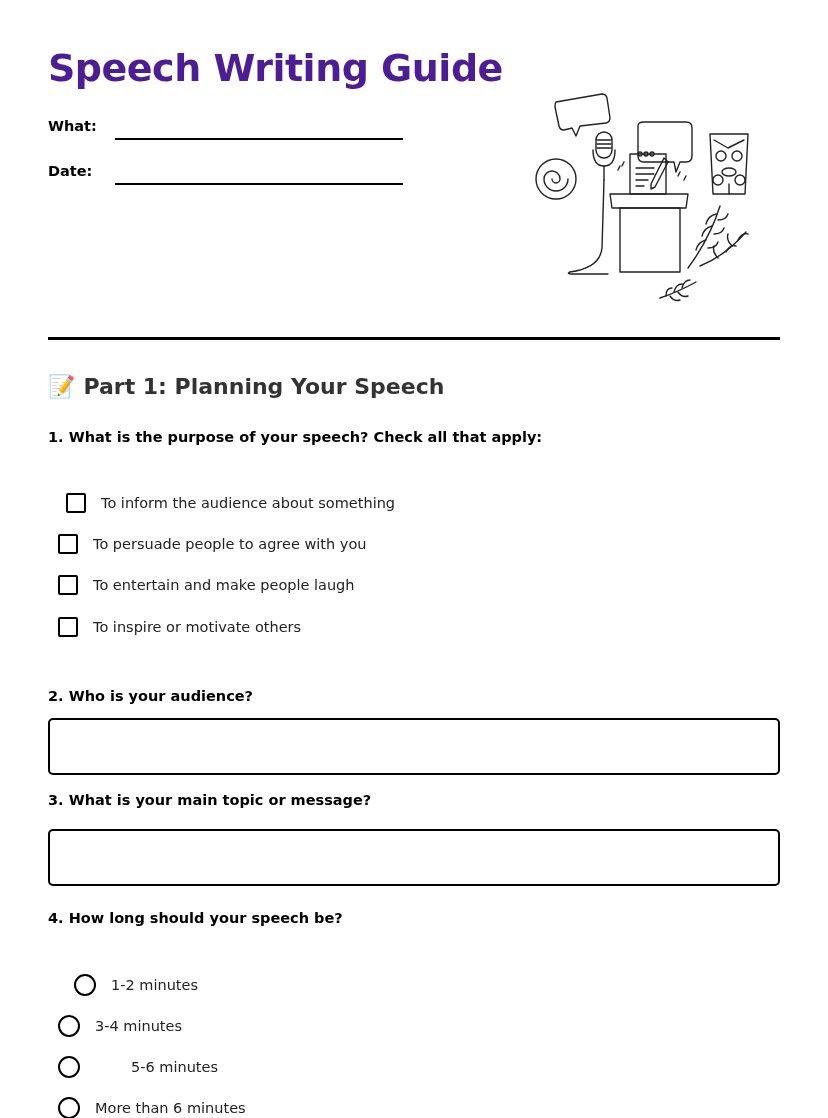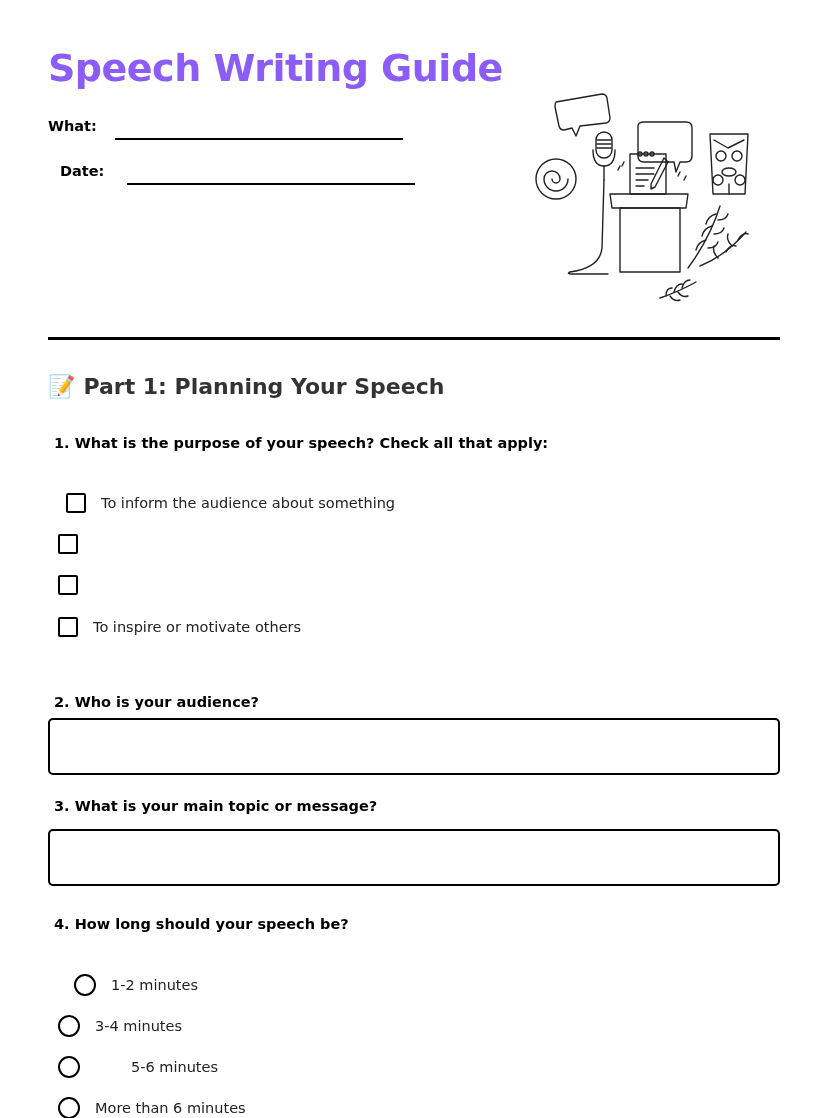--- a/index.html
+++ b/index.html
@@ -1,41 +1,41 @@
 <!DOCTYPE html>
 <html><head>
 <meta charset="utf-8">
 <style>
   html, body { margin:0; padding:0; background:#ffffff; }
   body { width:828px; height:1118px; overflow:hidden; position:relative; font-family:"DejaVu Sans", sans-serif; color:#000; }
-  .title { position:absolute; left:48px; top:46px; margin:0; font-size:38px; font-weight:bold; color:#8b5cf6; letter-spacing:-0.5px; font-family:"DejaVu Sans", sans-serif; }
+  .title { position:absolute; left:48px; top:46px; margin:0; font-size:38px; font-weight:bold; color:#4c1d95; letter-spacing:-0.5px; font-family:"DejaVu Sans", sans-serif; }
   .field { position:absolute; left:48px; display:flex; align-items:flex-end; }
   .field-label { font-size:14.5px; font-weight:bold; width:67px; }
   .field-line { width:288px; border-bottom:2px solid #000; height:14px; margin-bottom:-6px; }
   .illus { position:absolute; left:530px; top:88px; width:230px; height:220px; }
   .divider { position:absolute; left:48px; top:337px; width:732px; height:3px; background:#000; }
   .part-heading { position:absolute; left:48px; top:374px; font-size:22px; font-weight:bold; color:#333; display:flex; align-items:center; gap:8px; margin:0; }
   .part-icon { font-size:22px; }
-  .question { position:absolute; left:48px; font-size:14.5px; font-weight:bold; margin:6px; }
+  .question { position:absolute; left:48px; font-size:14.5px; font-weight:bold; margin:0; }
   .option { position:absolute; left:58px; display:flex; align-items:center; }
   .checkbox { width:20px; height:20px; border:2px solid #000; border-radius:2px; box-sizing:border-box; }
   .radio { width:22px; height:22px; border:2px solid #000; border-radius:50%; box-sizing:border-box; }
   .option-label { margin-left:15px; font-size:14.5px; color:#222; }
   .textbox { position:absolute; left:48px; width:732px; height:57px; border:2px solid #000; border-radius:5px; box-sizing:border-box; }
 </style>
 </head>
 <body>
 
 <h1 class="title">Speech Writing Guide</h1>
 
 <div class="field" style="top:118px;">
   <span class="field-label">What:</span>
   <span class="field-line"></span>
 </div>
-<div class="field" style="top:163px;margin-left:12px;">
+<div class="field" style="top:163px;">
   <span class="field-label">Date:</span>
   <span class="field-line"></span>
 </div>
 
 <svg class="illus" viewBox="0 0 230 220" fill="none" stroke="#222" stroke-width="1.4" stroke-linecap="round" stroke-linejoin="round">
 
   <path d="M26 14 L72 6 Q76 6 77 10 L80 30 Q80 34 76 35 L50 38 L46 48 L42 40 L34 42 Q30 42 29 38 L25 19 Q25 15 26 14 Z"></path>
 
   <circle cx="26" cy="91" r="20"></circle>
   <path d="M26 91 m-4 0 a4 4 0 1 0 8 0 a8 8 0 1 0 -16 0 a12 12 0 1 0 24 0"></path>
@@ -90,23 +90,25 @@
 </h2>
 
 <p class="question" style="top:429px;">1. What is the purpose of your speech? Check all that apply:</p>
 
 <div class="option" style="top:493px;padding-left:8px;">
   <span class="checkbox"></span>
   <span class="option-label">To inform the audience about something</span>
 </div>
 <div class="option" style="top:534px;">
   <span class="checkbox"></span>
+  <span class="option-label">To persuade people to agree with you</span>
 </div>
 <div class="option" style="top:575px;">
   <span class="checkbox"></span>
+  <span class="option-label">To entertain and make people laugh</span>
 </div>
 <div class="option" style="top:617px;">
   <span class="checkbox"></span>
   <span class="option-label">To inspire or motivate others</span>
 </div>
 
 <p class="question" style="top:688px;">2. Who is your audience?</p>
 <div class="textbox" style="top:718px;"></div>
 
 <p class="question" style="top:792px;">3. What is your main topic or message?</p>

